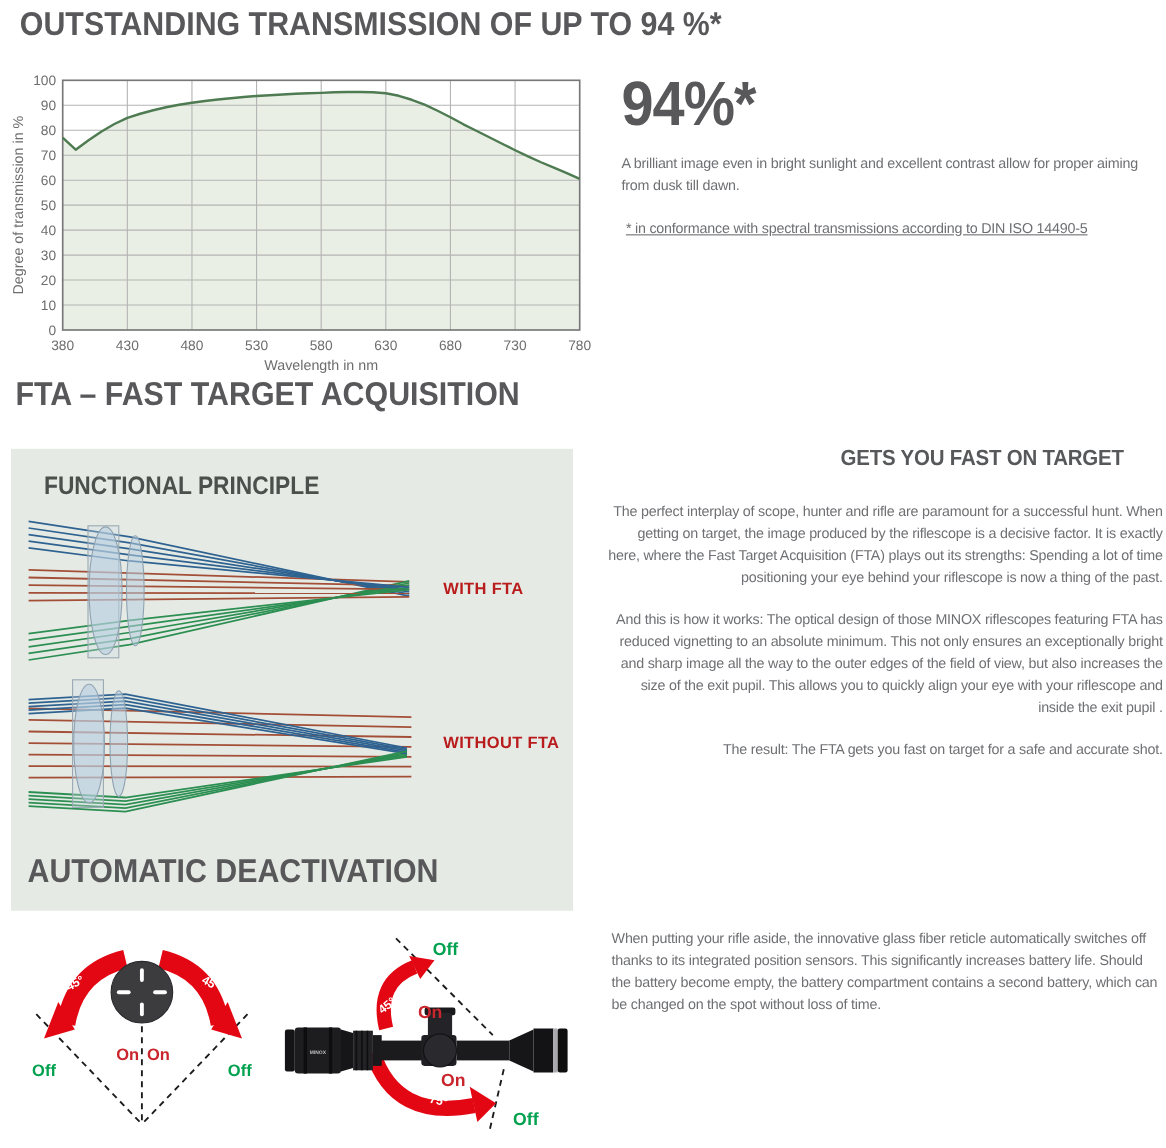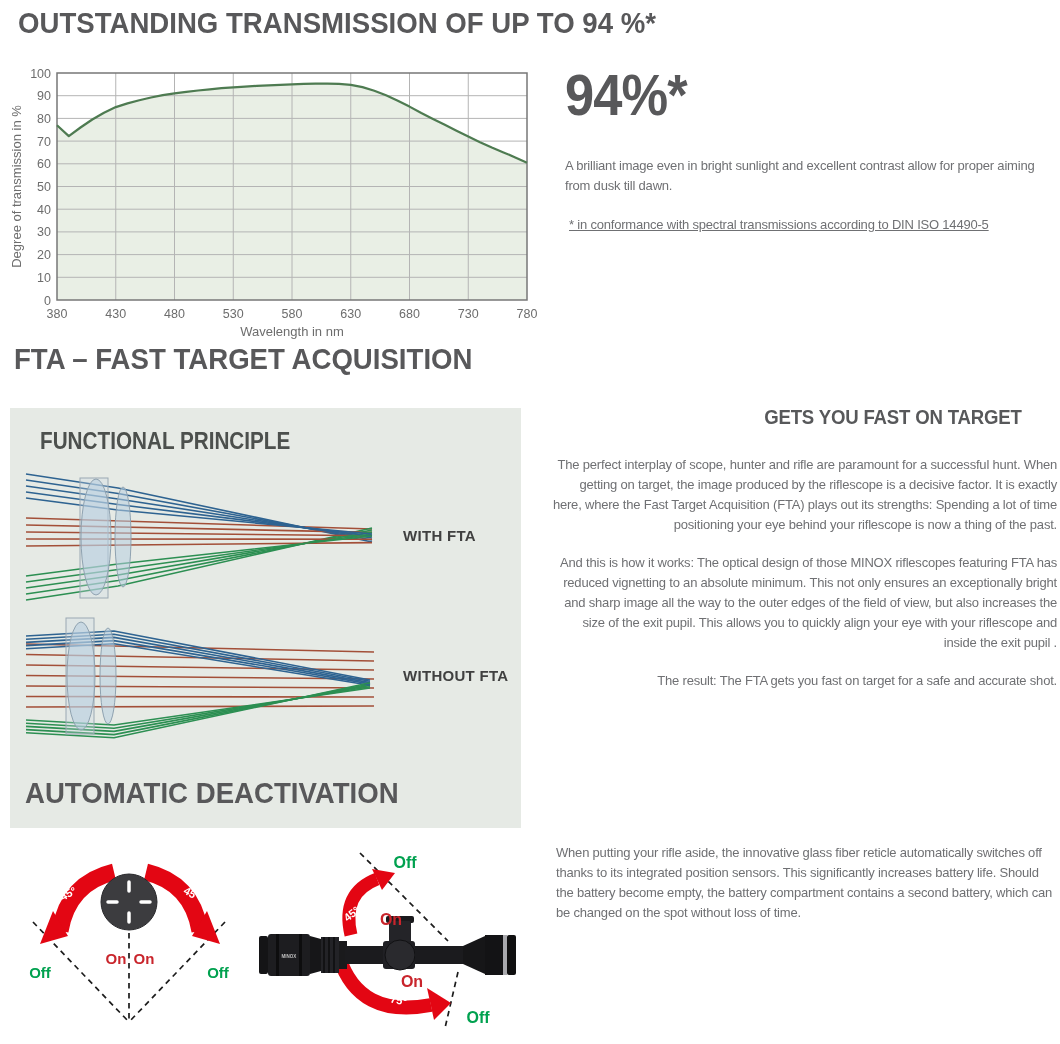--- a/index.html
+++ b/index.html
@@ -23,21 +23,21 @@
   .subhead{
     font-weight:bold;color:#57585a;font-size:20px;line-height:1.15;
     transform:scaleX(0.93);transform-origin:left center;white-space:nowrap;
   }
   #panel{background:#e6eae5;}
   .panel-title{
     font-weight:bold;color:#4c504d;font-size:23px;
     transform:scaleX(0.9);transform-origin:left center;white-space:nowrap;
   }
   .fta-label{
-    font-weight:bold;color:#404040;font-size:15px;letter-spacing:0.3px;white-space:nowrap;text-align:right;
+    font-weight:bold;color:#b91c1c;font-size:15px;letter-spacing:0.3px;white-space:nowrap;text-align:right;
   }
   .lens{fill:#b7cde0;fill-opacity:0.55;stroke:#8fa2b0;stroke-width:1;}
   .plate{fill:#ccdae6;fill-opacity:0.32;stroke:#9aa8b3;stroke-width:1;}
   .dash{stroke:#1c1c1c;stroke-width:1.7;stroke-dasharray:5.5 4.5;fill:none;}
   .band{stroke:#e30613;stroke-width:17;fill:none;}
   .band2{stroke:#e30613;stroke-width:13;fill:none;}
   .ahead{fill:#e30613;}
   .deg{fill:#ffffff;font-weight:bold;font-size:11px;}
   .ontxt{fill:#c9252c;font-weight:bold;font-size:15px;text-anchor:middle;}
   .offtxt{fill:#00a14f;font-weight:bold;font-size:15px;text-anchor:middle;}
@@ -88,21 +88,21 @@
       <text x="342.75" y="254" text-anchor="middle" class="chart-tick">630</text>
       <text x="401.5" y="254" text-anchor="middle" class="chart-tick">680</text>
       <text x="460.25" y="254" text-anchor="middle" class="chart-tick">730</text>
       <text x="519" y="254" text-anchor="middle" class="chart-tick">780</text>
       <text x="284" y="272" text-anchor="middle" class="chart-axis-label">Wavelength in nm</text>
       <text transform="translate(13,122.5) rotate(-90)" text-anchor="middle" class="chart-axis-label">Degree of transmission in %</text>
     </svg></div>
 
 <div class="abs col" style="left:565px;top:66px;width:492px;">
   <div class="stat">94%*</div>
-  <p style="margin-top:30px;">A brilliant image even in bright sunlight and excellent contrast allow for proper aiming from dusk till dawn.</p>
+  <p style="margin-top:13px;">A brilliant image even in bright sunlight and excellent contrast allow for proper aiming from dusk till dawn.</p>
   <p style="margin-top:19px;padding-left:4px;text-decoration:underline;">* in conformance with spectral transmissions according to DIN ISO 14490-5</p>
 </div>
 
 <div class="abs h-big" style="left:14px;top:342px;">FTA – FAST TARGET ACQUISITION</div>
 
 <div class="abs" id="panel" style="left:10px;top:408px;width:511px;height:420px;">
   <div class="abs panel-title" style="left:30px;top:20px;">FUNCTIONAL PRINCIPLE</div>
 
   <svg class="abs" style="left:8px;top:58px;" width="360" height="145" viewBox="0 0 360 145">
     <g id="rays-with">

